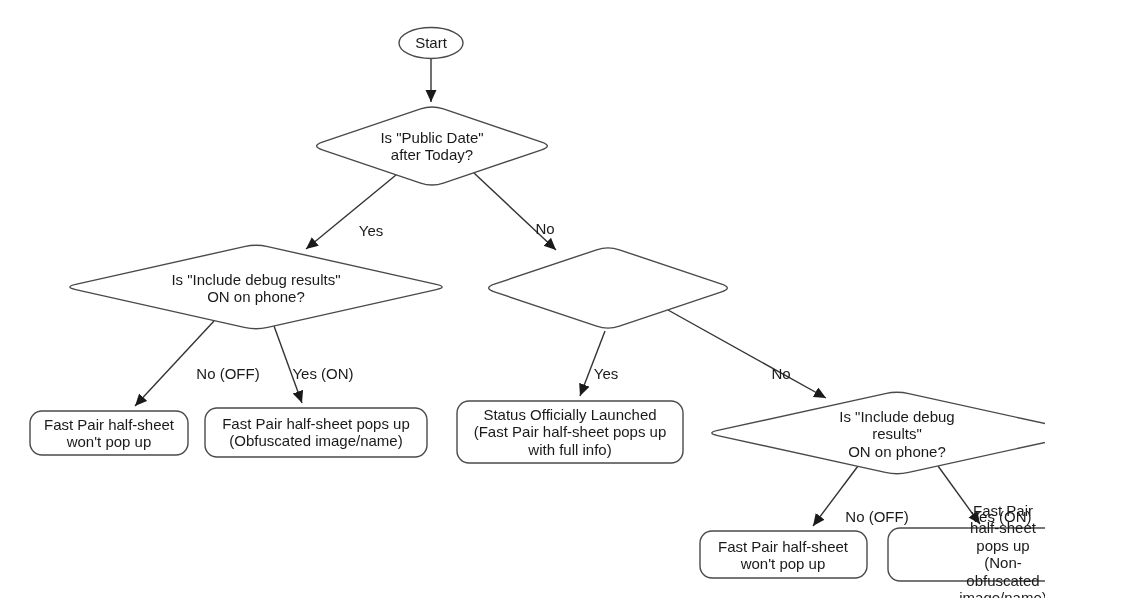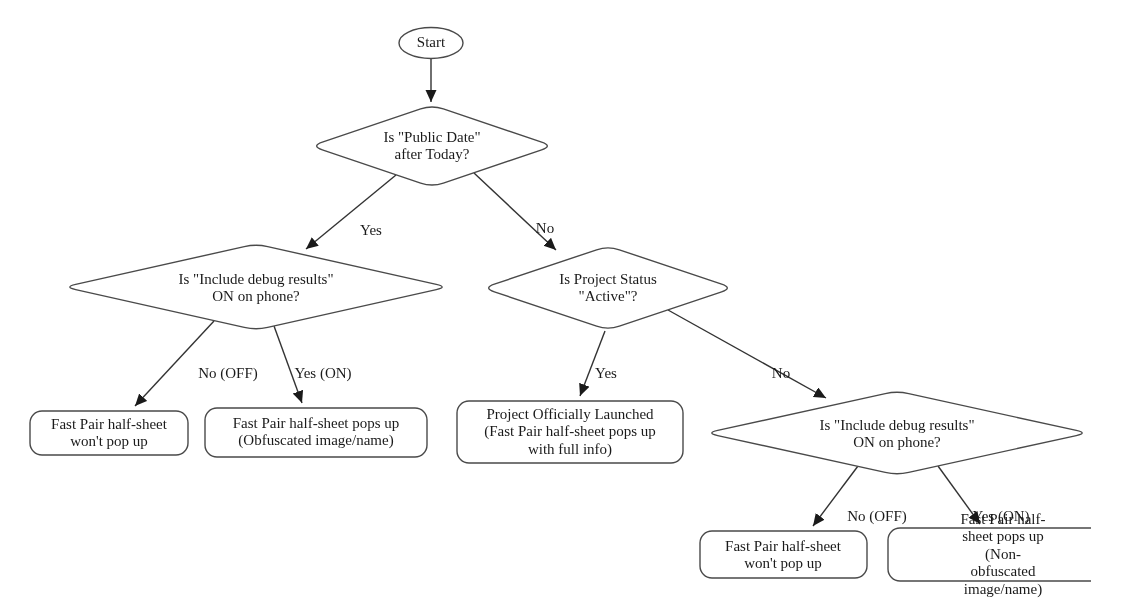--- a/index.html
+++ b/index.html
@@ -1,21 +1,20 @@
 <!DOCTYPE html>
 <html style="--stroke: #4a4a4a; --edge: #333333; --text: #1a1a1a; --node_fill: #ffffff; --background: #ffffff; --cursor_bar: #000000;"><head>
 <meta charset="utf-8">
 <style>
   html,body{margin:0;padding:0;background:#fff;}
   .canvas{
     position:relative;width:1045px;height:598px;
     background:var(--background,#fff);
-    font-family:Liberation Serif, serif;
+    font-family:Liberation Sans, sans-serif;
     overflow:hidden;
-    padding-left:46px;
   }
   .canvas svg{position:absolute;left:0;top:0;}
   .shape{fill:var(--node_fill,#fff);stroke:var(--stroke,#4a4a4a);stroke-width:1.4;}
   .edge{stroke:var(--edge,#333333);stroke-width:1.4;fill:none;}
   .node-label,.edge-label{
     position:absolute;transform:translate(-50%,-50%);
     color:var(--text,#1a1a1a);font-size:15px;line-height:1.16;text-align:center;
   }
   .node-label{white-space:pre-line;}
   .edge-label{white-space:nowrap;margin-top:12px;}
@@ -57,29 +56,27 @@
       <rect class="shape" x="700" y="531" width="167" height="47" rx="12"></rect>
       <rect class="shape" x="888" y="528" width="231" height="53" rx="12"></rect>
     </g>
   </svg>
 
   <div class="node-label" style="left:431px;top:43px">Start</div>
   <div class="node-label" style="left:432px;top:146px">Is "Public Date"
 after Today?</div>
   <div class="node-label" style="left:256px;top:288px">Is "Include debug results"
 ON on phone?</div>
-  <div class="node-label" style="left:608px;top:288px">Is Project Status
-"Active"?</div>
   <div class="node-label" style="left:897px;top:434px">Is "Include debug results"
 ON on phone?</div>
   <div class="node-label" style="left:109px;top:433px">Fast Pair half-sheet
 won't pop up</div>
   <div class="node-label" style="left:316px;top:432px">Fast Pair half-sheet pops up
 (Obfuscated image/name)</div>
-  <div class="node-label" style="left:570px;top:432px">Project Officially Launched
+  <div class="node-label" style="left:570px;top:432px">Status Officially Launched
 (Fast Pair half-sheet pops up
 with full info)</div>
   <div class="node-label" style="left:783px;top:555px">Fast Pair half-sheet
 won't pop up</div>
   <div class="node-label" style="left:1003px;top:554px">Fast Pair half-sheet pops up
 (Non-obfuscated image/name)</div>
 
   <div class="edge-label" style="left:371px;top:219px">Yes</div>
   <div class="edge-label" style="left:545px;top:217px">No</div>
   <div class="edge-label" style="left:228px;top:362px">No (OFF)</div>

